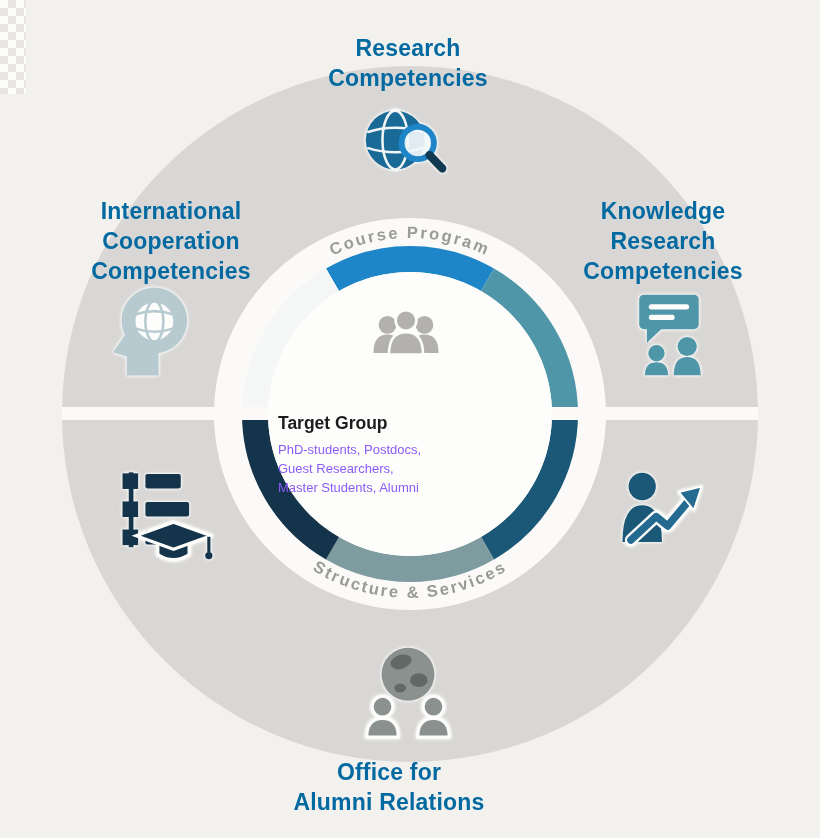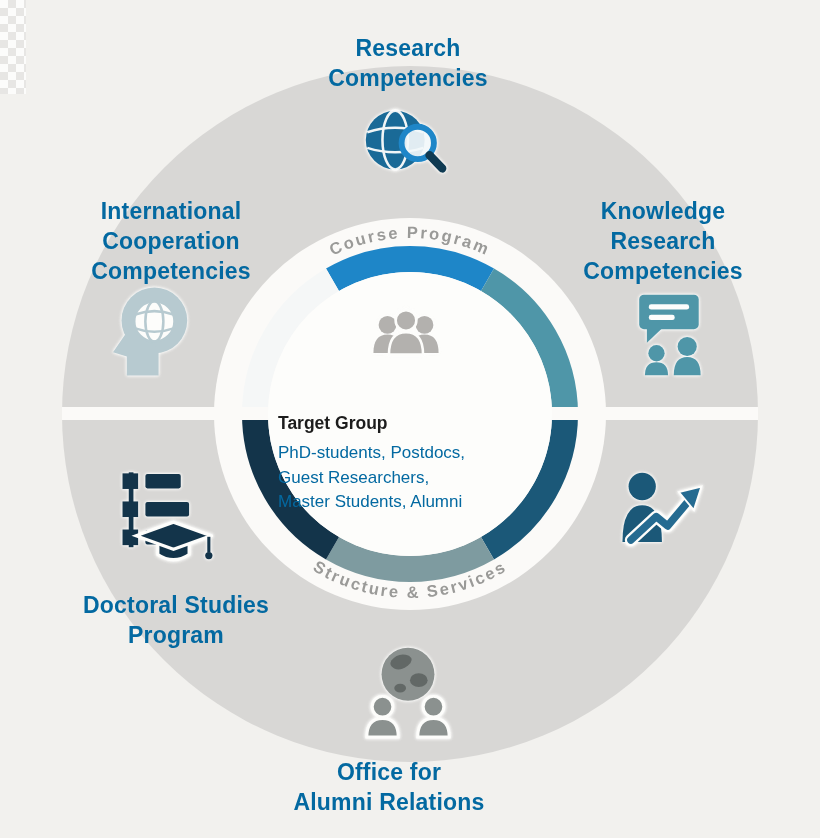--- a/index.html
+++ b/index.html
@@ -20,21 +20,21 @@
   }
   .icon{
     position:absolute;transform:translate(-50%,-50%);
     filter:drop-shadow(0 0 1.5px rgba(253,253,252,.95)) drop-shadow(0 0 1.5px rgba(253,253,252,.85));
   }
   .center-text{
     position:absolute;left:408px;top:394px;width:260px;
     transform:translateX(-50%);text-align:left;margin-top:19px;
   }
   .center-title{font-weight:bold;font-size:17.5px;color:#1c1c1c;margin:0 0 7px 0;}
-  .center-desc{font-size:17px;color:#0369a1;line-height:1.45;white-space:pre-line;}
+  .center-desc{font-size:13px;color:#8b5cf6;line-height:1.45;white-space:pre-line;}
   .checker{
     position:absolute;left:0;top:0;width:26px;height:94px;
     background-image:conic-gradient(#e7e6e4 25%, #fcfcfb 0 50%, #e7e6e4 0 75%, #fcfcfb 0);
     background-size:16px 16px;
   }
 </style>
 </head>
 <body>
 
 <div class="canvas">
@@ -152,22 +152,20 @@
       <rect x="13" y="36" width="15" height="15"></rect>
       <rect x="35" y="36.5" width="42" height="14" rx="2"></rect>
       <rect x="13" y="63" width="15" height="15"></rect>
       <rect x="35" y="63.5" width="28" height="14" rx="2"></rect>
       <path d="M47,72 L47,87 Q62,97 77,87 L77,72 Z" stroke="#fdfdfb" stroke-width="3"></path>
       <polygon points="62,56 98,69 62,82 26,69" stroke="#fdfdfb" stroke-width="3"></polygon>
       <line x1="96" y1="70" x2="96" y2="85" stroke="#13344a" stroke-width="3"></line>
       <circle cx="96" cy="88" r="3.5"></circle>
     </g>
   </svg>
-  <div class="label" style="left:176px;top:591px">Doctoral Studies
-Program</div>
 
   <svg class="icon" style="left:148px;top:331px" width="106" height="106" viewBox="0 0 100 100">
     <g fill="#b7cad0">
       <circle cx="56" cy="40" r="31"></circle>
       <polygon points="32,48 17,70 30,74 30,92 60,92 60,66"></polygon>
     </g>
     <circle cx="56" cy="41" r="19" fill="#fdfdfb"></circle>
     <g stroke="#b7cad0" stroke-width="2.4" fill="none">
       <circle cx="56" cy="41" r="19"></circle>
       <ellipse cx="56" cy="41" rx="8.5" ry="19"></ellipse>

